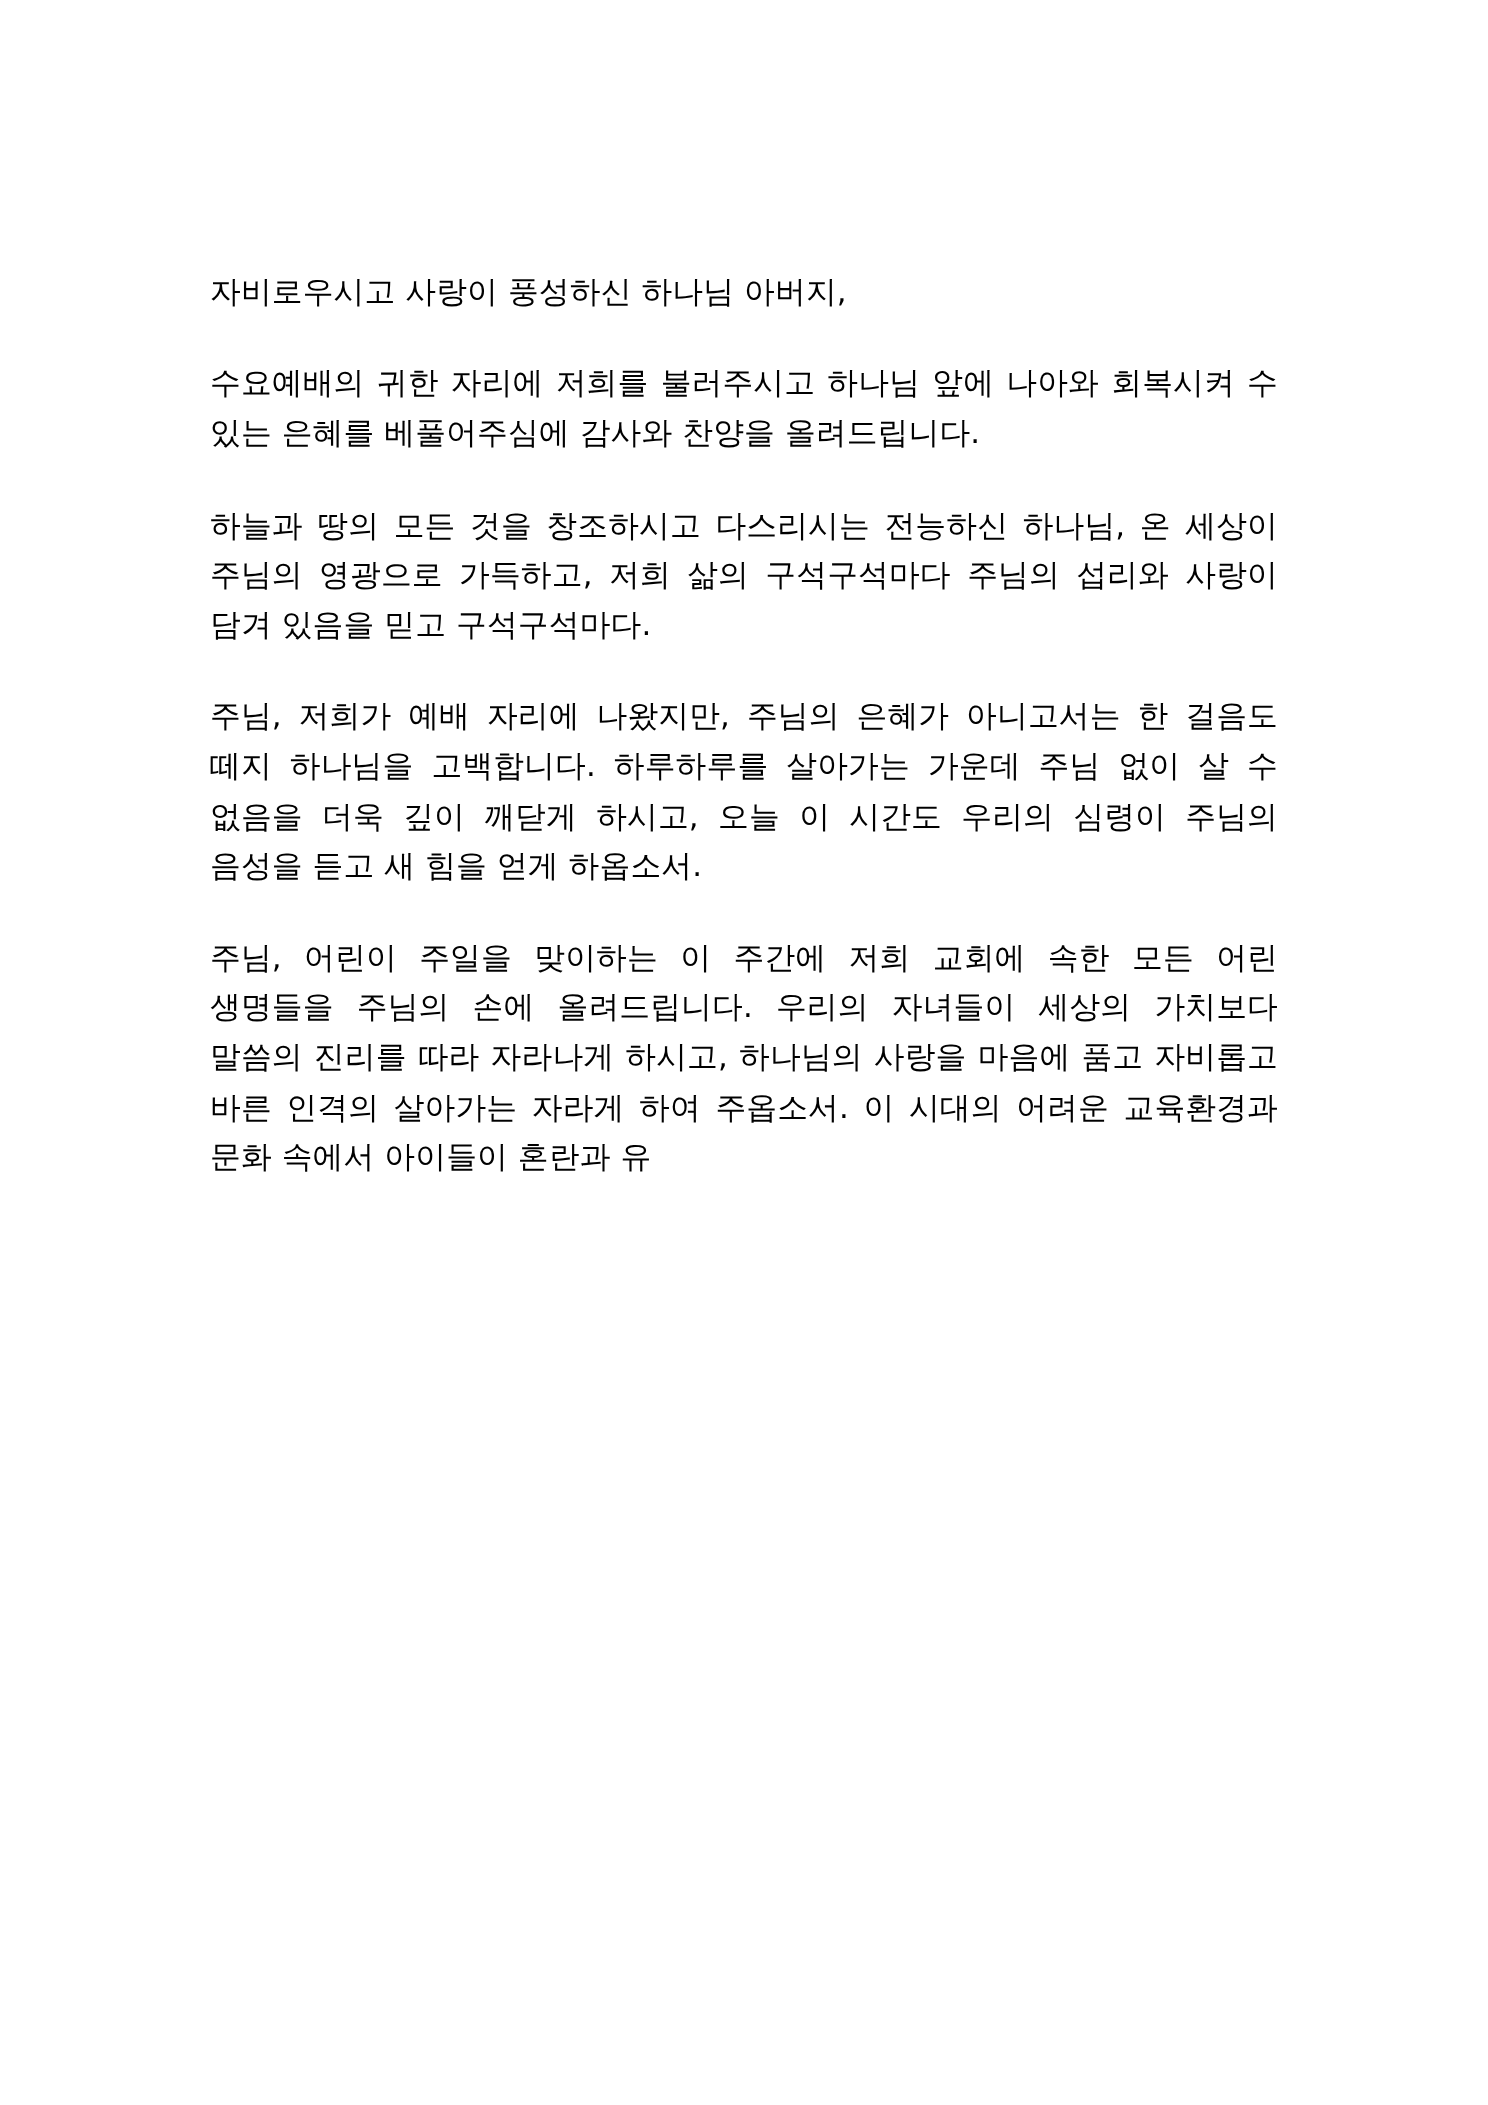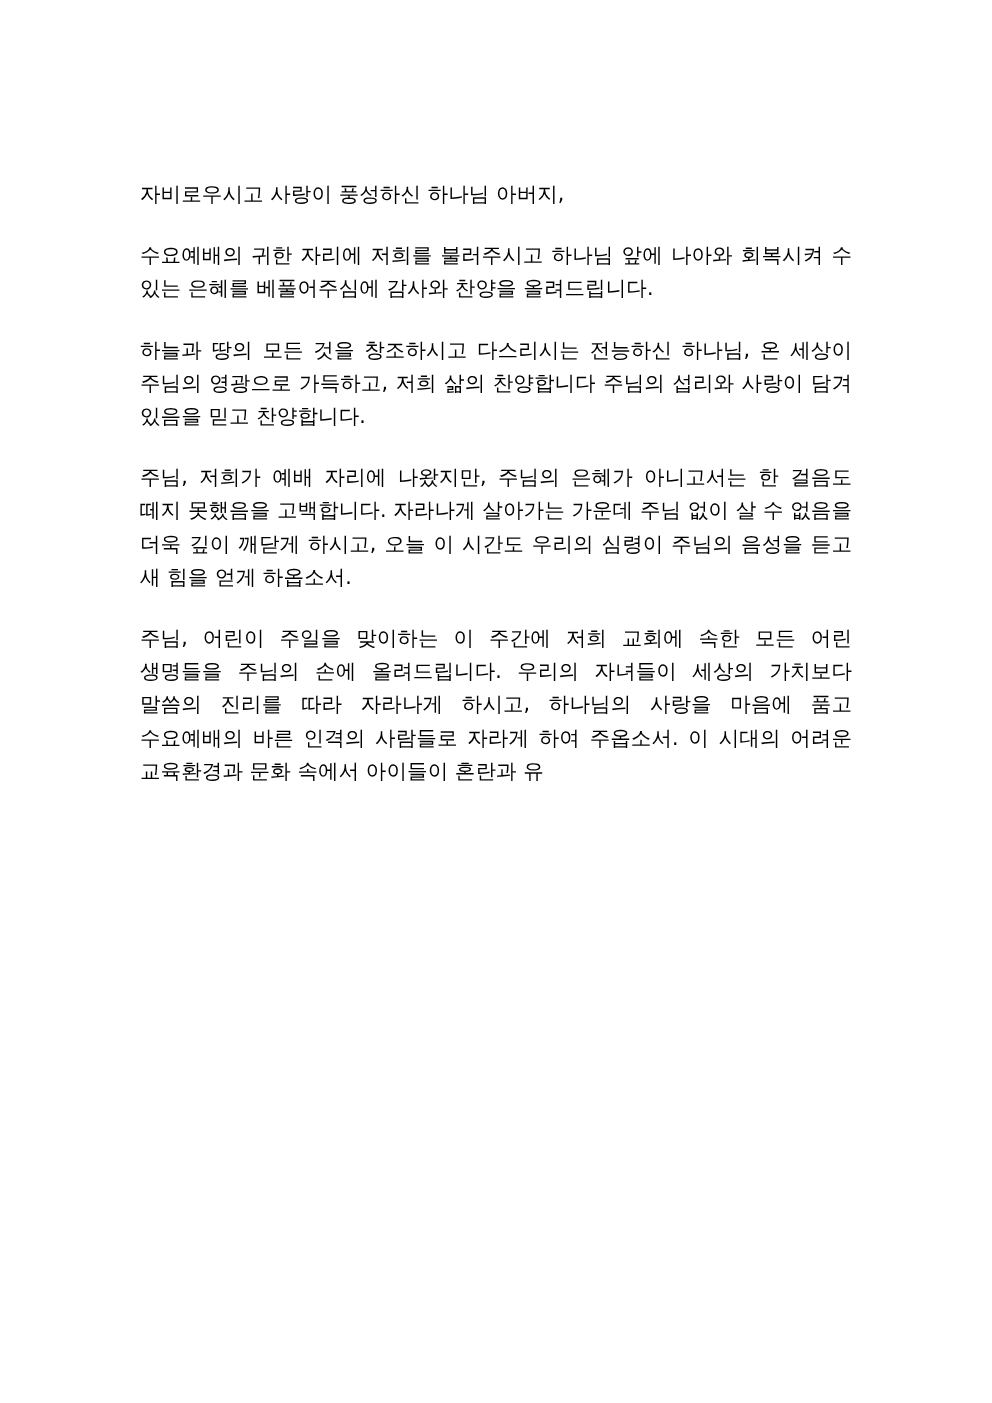--- a/index.html
+++ b/index.html
@@ -42,17 +42,17 @@
     margin-bottom: 0;
   }
 </style>
 </head>
 <body>
 
 <div class="page">
   <div class="doc-body">
     <p class="para">자비로우시고 사랑이 풍성하신 하나님 아버지,</p>
     <p class="para">수요예배의 귀한 자리에 저희를 불러주시고 하나님 앞에 나아와 회복시켜 수 있는 은혜를 베풀어주심에 감사와 찬양을 올려드립니다.</p>
-    <p class="para">하늘과 땅의 모든 것을 창조하시고 다스리시는 전능하신 하나님, 온 세상이 주님의 영광으로 가득하고, 저희 삶의 찬양합니다 주님의 섭리와 사랑이 담겨 있음을 믿고 찬양합니다.</p>
-    <p class="para">주님, 저희가 예배 자리에 나왔지만, 주님의 은혜가 아니고서는 한 걸음도 떼지 못했음을 고백합니다. 자라나게 살아가는 가운데 주님 없이 살 수 없음을 더욱 깊이 깨닫게 하시고, 오늘 이 시간도 우리의 심령이 주님의 음성을 듣고 새 힘을 얻게 하옵소서.</p>
-    <p class="para last-clipped">주님, 어린이 주일을 맞이하는 이 주간에 저희 교회에 속한 모든 어린 생명들을 주님의 손에 올려드립니다. 우리의 자녀들이 세상의 가치보다 말씀의 진리를 따라 자라나게 하시고, 하나님의 사랑을 마음에 품고 수요예배의 바른 인격의 사람들로 자라게 하여 주옵소서. 이 시대의 어려운 교육환경과 문화 속에서 아이들이 혼란과 유</p>
+    <p class="para">하늘과 땅의 모든 것을 창조하시고 다스리시는 전능하신 하나님, 온 세상이 주님의 영광으로 가득하고, 저희 삶의 구석구석마다 주님의 섭리와 사랑이 담겨 있음을 믿고 구석구석마다.</p>
+    <p class="para">주님, 저희가 예배 자리에 나왔지만, 주님의 은혜가 아니고서는 한 걸음도 떼지 하나님을 고백합니다. 하루하루를 살아가는 가운데 주님 없이 살 수 없음을 더욱 깊이 깨닫게 하시고, 오늘 이 시간도 우리의 심령이 주님의 음성을 듣고 새 힘을 얻게 하옵소서.</p>
+    <p class="para last-clipped">주님, 어린이 주일을 맞이하는 이 주간에 저희 교회에 속한 모든 어린 생명들을 주님의 손에 올려드립니다. 우리의 자녀들이 세상의 가치보다 말씀의 진리를 따라 자라나게 하시고, 하나님의 사랑을 마음에 품고 자비롭고 바른 인격의 살아가는 자라게 하여 주옵소서. 이 시대의 어려운 교육환경과 문화 속에서 아이들이 혼란과 유</p>
   </div>
 </div>
 
 </body></html>

